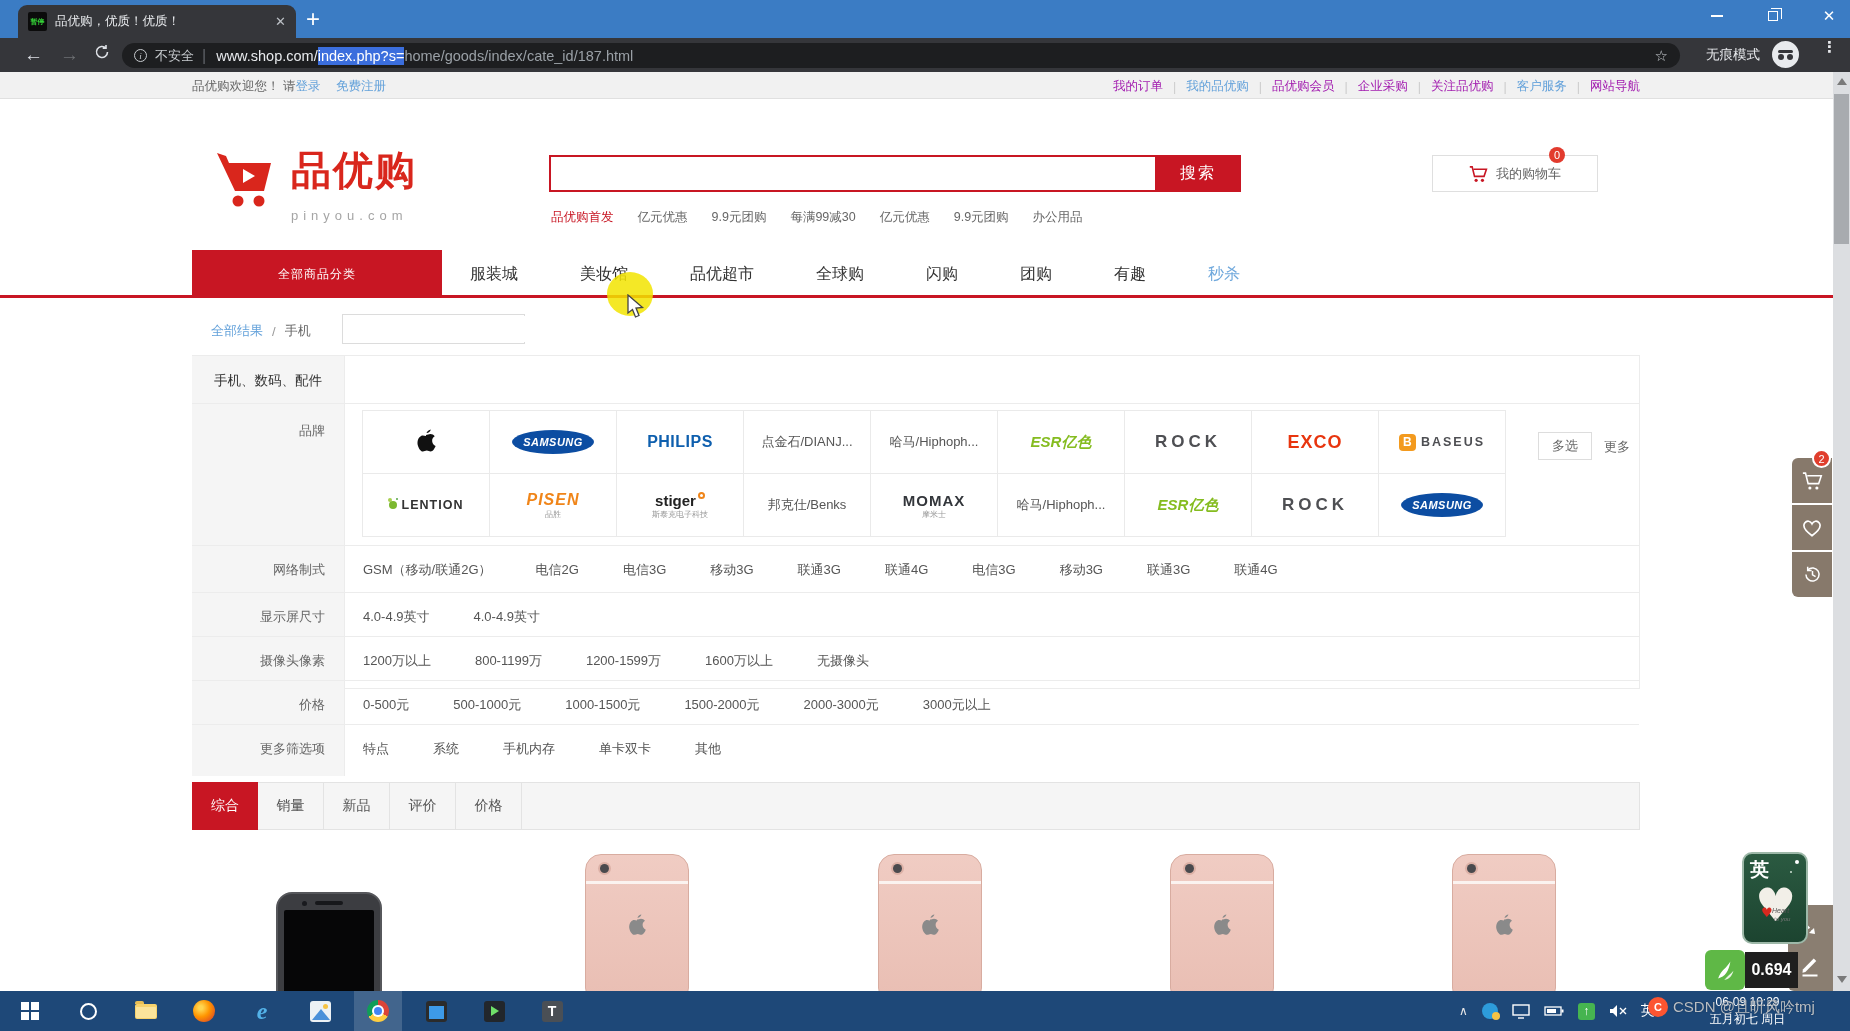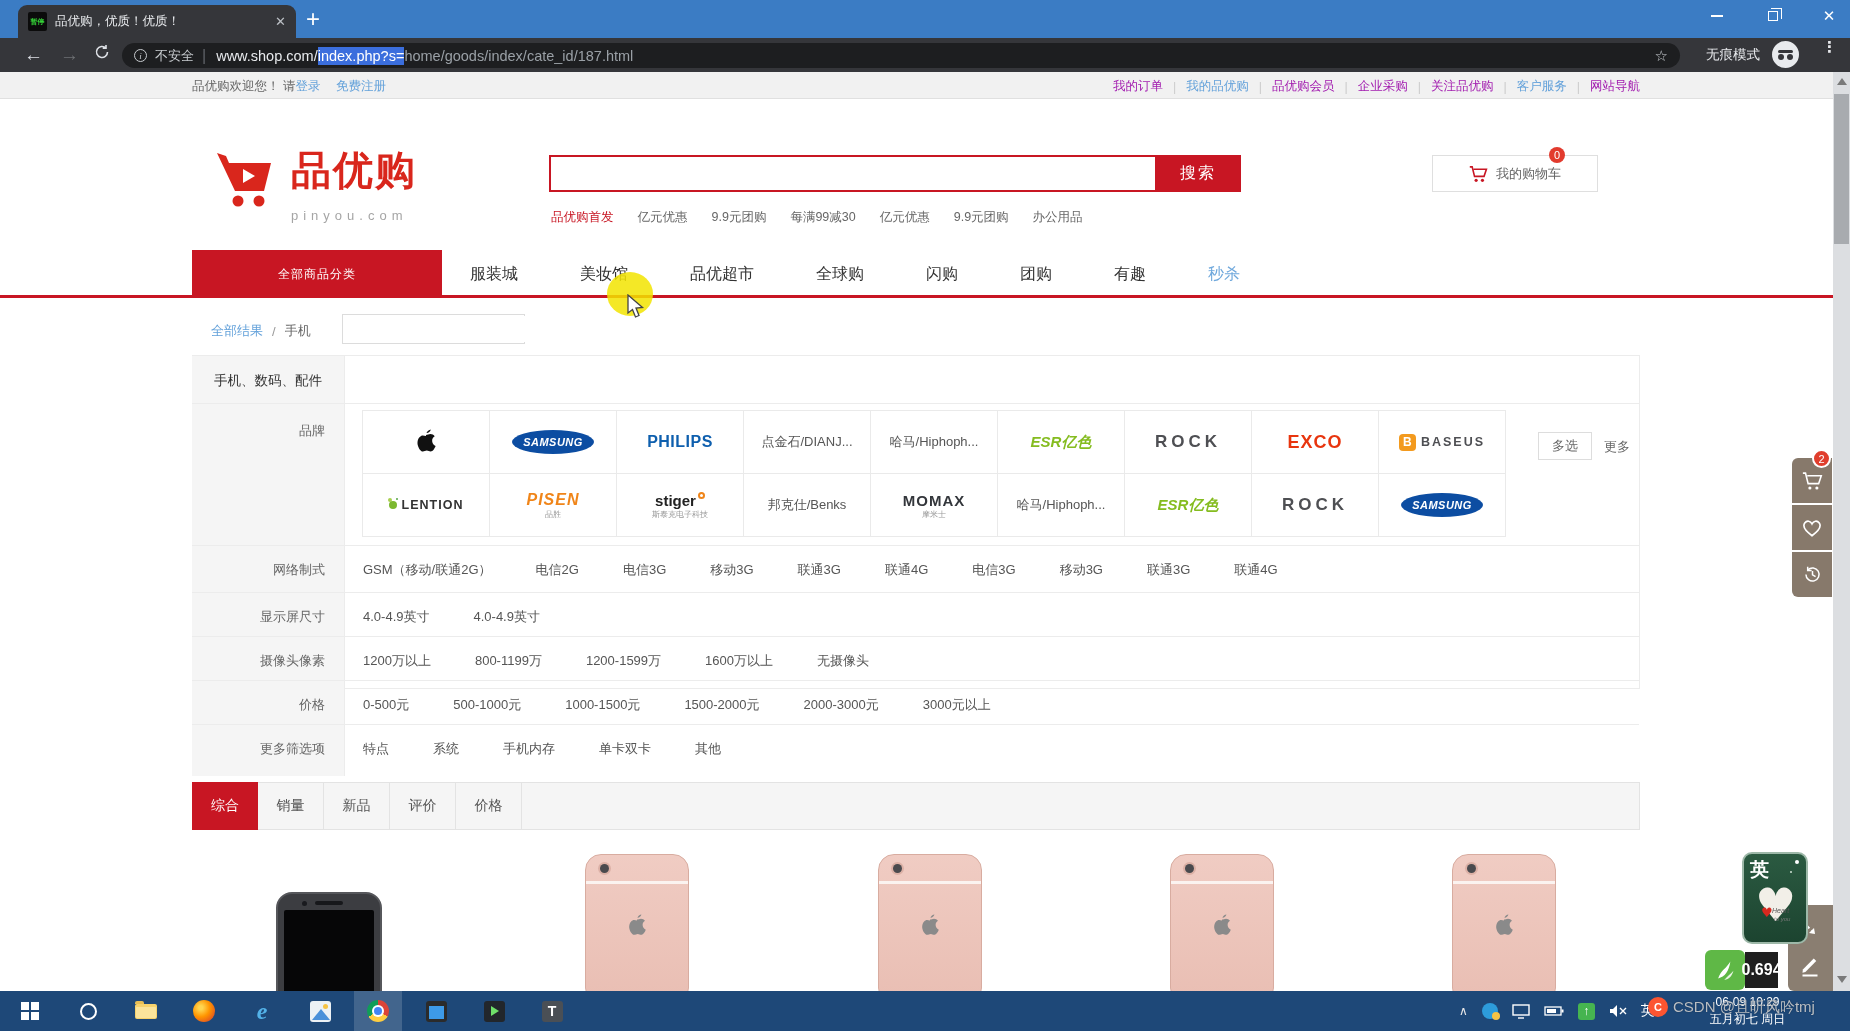--- a/index.html
+++ b/index.html
@@ -127,21 +127,21 @@
 
   .engwidget{position:absolute;left:1742px;top:780px;width:66px;height:92px;background:linear-gradient(#2B5A41,#1C4430);border:2px solid #9DB8A8;border-radius:10px;z-index:9;overflow:hidden}
   .eng-char{position:absolute;left:6px;top:3px;color:#fff;font-size:19px;font-weight:bold}
   .eng-spark{position:absolute;right:7px;top:6px;width:4px;height:4px;background:#fff;border-radius:50%;box-shadow:-6px 10px 0 -1px #cfe0d5}
   .eng-heart{position:absolute;left:11px;top:28px;color:#F2EFE8;font-size:46px;line-height:1;font-family:"DejaVu Sans",sans-serif}
   .eng-heart-red{position:absolute;left:17px;top:52px;color:#D8291F;font-size:13px;line-height:1;font-family:"DejaVu Sans",sans-serif}
   .eng-heart-txt{position:absolute;left:28px;top:53px;color:#555;font-size:7px;font-style:italic}
   .eng-heart-sub{position:absolute;left:30px;top:62px;color:#777;font-size:6px;font-style:italic}
 
   .greensq{position:absolute;left:1705px;top:878px;width:40px;height:40px;background:#5FB846;border-radius:6px;z-index:9;display:flex;align-items:center;justify-content:center}
-  .scorebox{position:absolute;left:1745px;top:880px;width:33px;height:36px;background:#1F1F1F;color:#fff;font-size:16px;font-weight:bold;display:flex;align-items:center;justify-content:center;z-index:9}
+  .scorebox{position:absolute;left:1745px;top:880px;width:53px;height:36px;background:#1F1F1F;color:#fff;font-size:16px;font-weight:bold;display:flex;align-items:center;justify-content:center;z-index:9}
   .sidepanel{position:absolute;left:1788px;top:833px;width:45px;height:86px;background:#8A7E71;border-radius:6px 0 0 6px;z-index:8}
   .sp-arrow{position:absolute;left:12px;top:14px}
   .sp-pencil{position:absolute;left:12px;top:52px}
 
   .scrollbar{position:absolute;left:1833px;top:72px;width:17px;height:919px;background:#DCDEE1;z-index:10}
   .sb-up{position:absolute;left:4px;top:6px;width:0;height:0;border-left:5px solid transparent;border-right:5px solid transparent;border-bottom:7px solid #7A7A7A}
   .sb-thumb{position:absolute;left:1px;top:22px;width:15px;height:150px;background:#A8ABAF}
   .sb-down{position:absolute;left:4px;bottom:8px;width:0;height:0;border-left:5px solid transparent;border-right:5px solid transparent;border-top:7px solid #7A7A7A}
   .stripes{position:absolute;left:1835px;top:758px;width:15px;height:74px;background:repeating-linear-gradient(#20301F 0 6px,#43B049 6px 10px);border-radius:3px}
 

